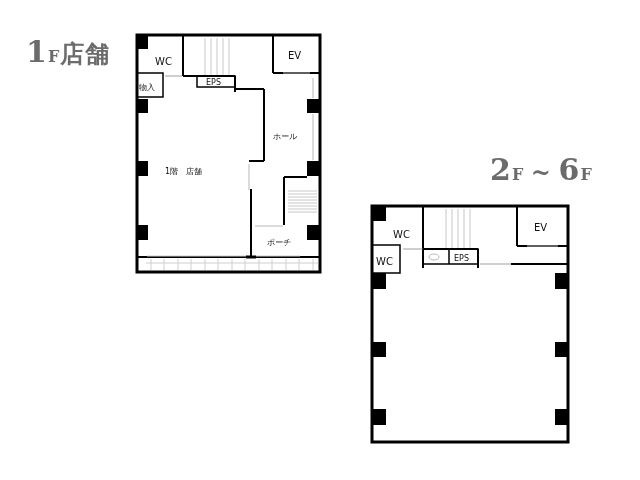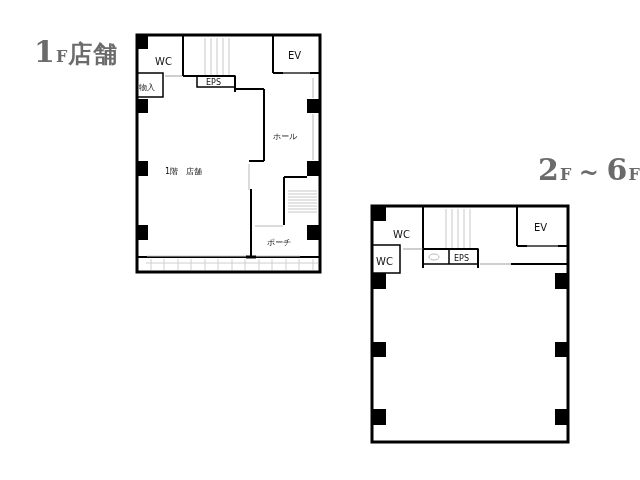--- a/index.html
+++ b/index.html
@@ -1,22 +1,22 @@
 <!DOCTYPE html>
 <html><head>
 <meta charset="utf-8">
 <style>
   html, body { margin:0; padding:0; background:#ffffff; }
   body { width:640px; height:480px; position:relative; overflow:hidden; font-family:"DejaVu Serif", serif; }
   .title { position:absolute; color:#6b6b6b; font-family:"DejaVu Serif", serif; font-weight:bold; white-space:nowrap; letter-spacing:1px; }
   .title .big { font-size:30px; }
   .title .small { font-size:16px; }
   .title .jp { font-size:24px; font-family:"DejaVu Sans", sans-serif; }
-  #title-1f { left:34px; top:34px; }
-  #title-2f { left:490px; top:152px;margin-left:48px; }
+  #title-1f { left:26px; top:34px; }
+  #title-2f { left:490px; top:152px; }
   svg { position:absolute; left:0; top:0; }
   .lbl { font-family:"DejaVu Sans", sans-serif; fill:#111; }
 </style>
 </head>
 <body>
 
 <div id="title-1f" class="title">
   <span class="big">1</span><span class="small">F</span><span class="jp">店舗</span>
 </div>
 

